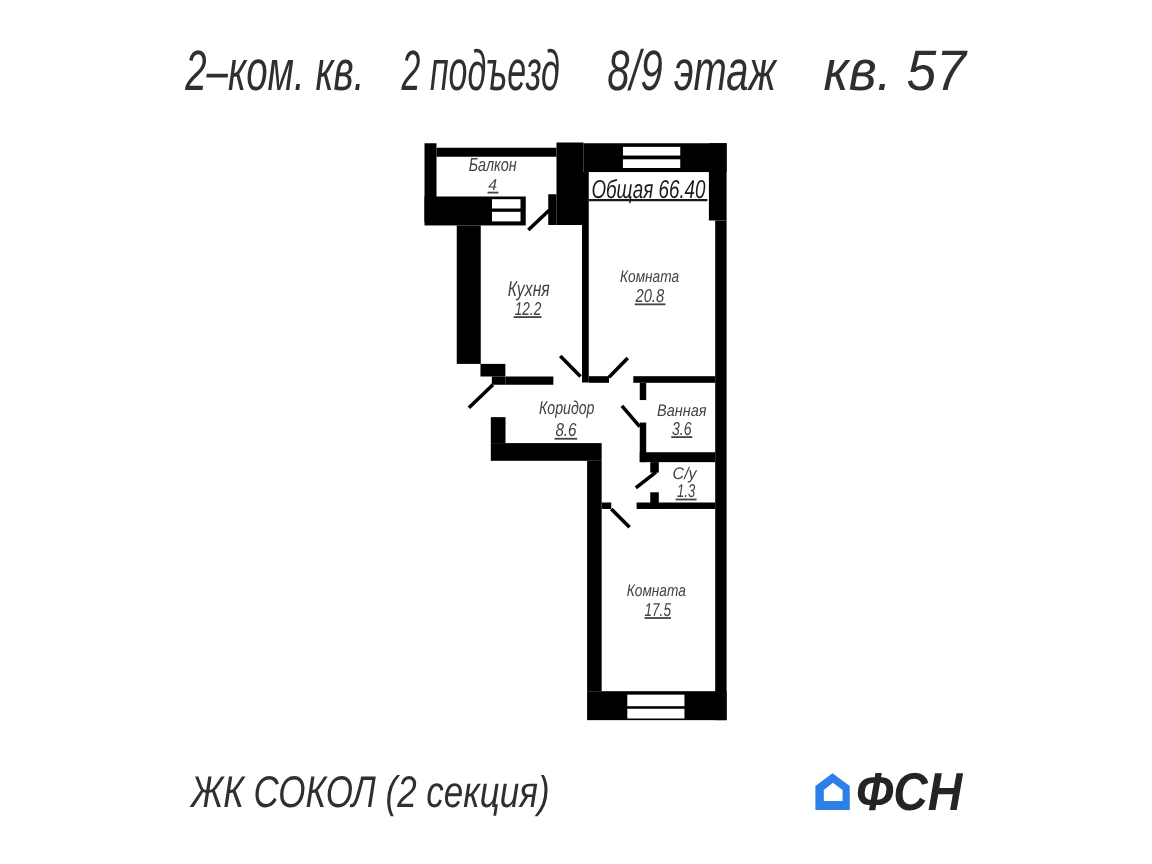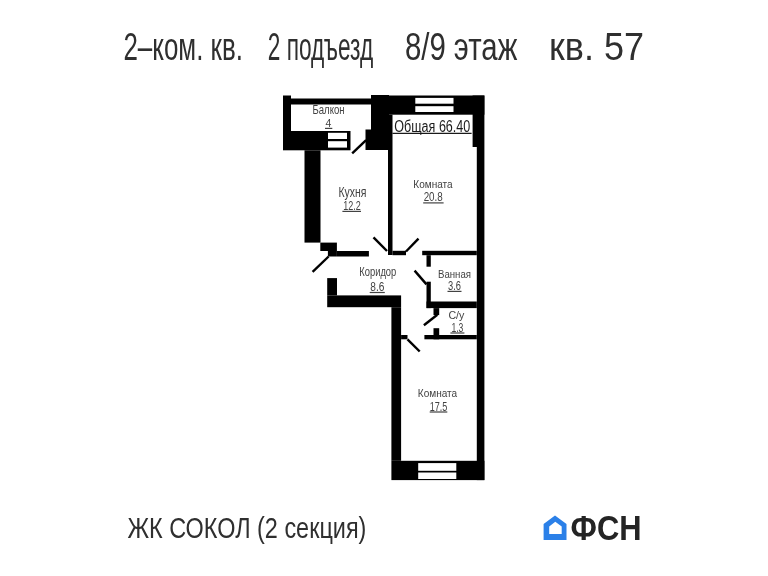--- a/index.html
+++ b/index.html
@@ -1,16 +1,16 @@
 <!DOCTYPE html>
 <html><head>
 <meta charset="utf-8">
 <style>
   html,body{margin:0;padding:0;background:#ffffff;}
-  #page{position:relative;width:768px;height:576px;background:#ffffff;overflow:hidden;}
+  #page{position:relative;width:768px;height:576px;background:#ffffff;overflow:hidden;font-style:italic;}
   svg{position:absolute;left:0;top:0;will-change:transform;}
   text{font-family:"Liberation Sans",sans-serif;}
 </style>
 </head>
 <body>
 <div id="page">
 <svg width="768" height="576" viewBox="0 0 768 576">
   <rect x="0" y="0" width="768" height="576" fill="#ffffff"></rect>
 
   <g font-size="38" fill="#2f2f2f" text-anchor="middle">

